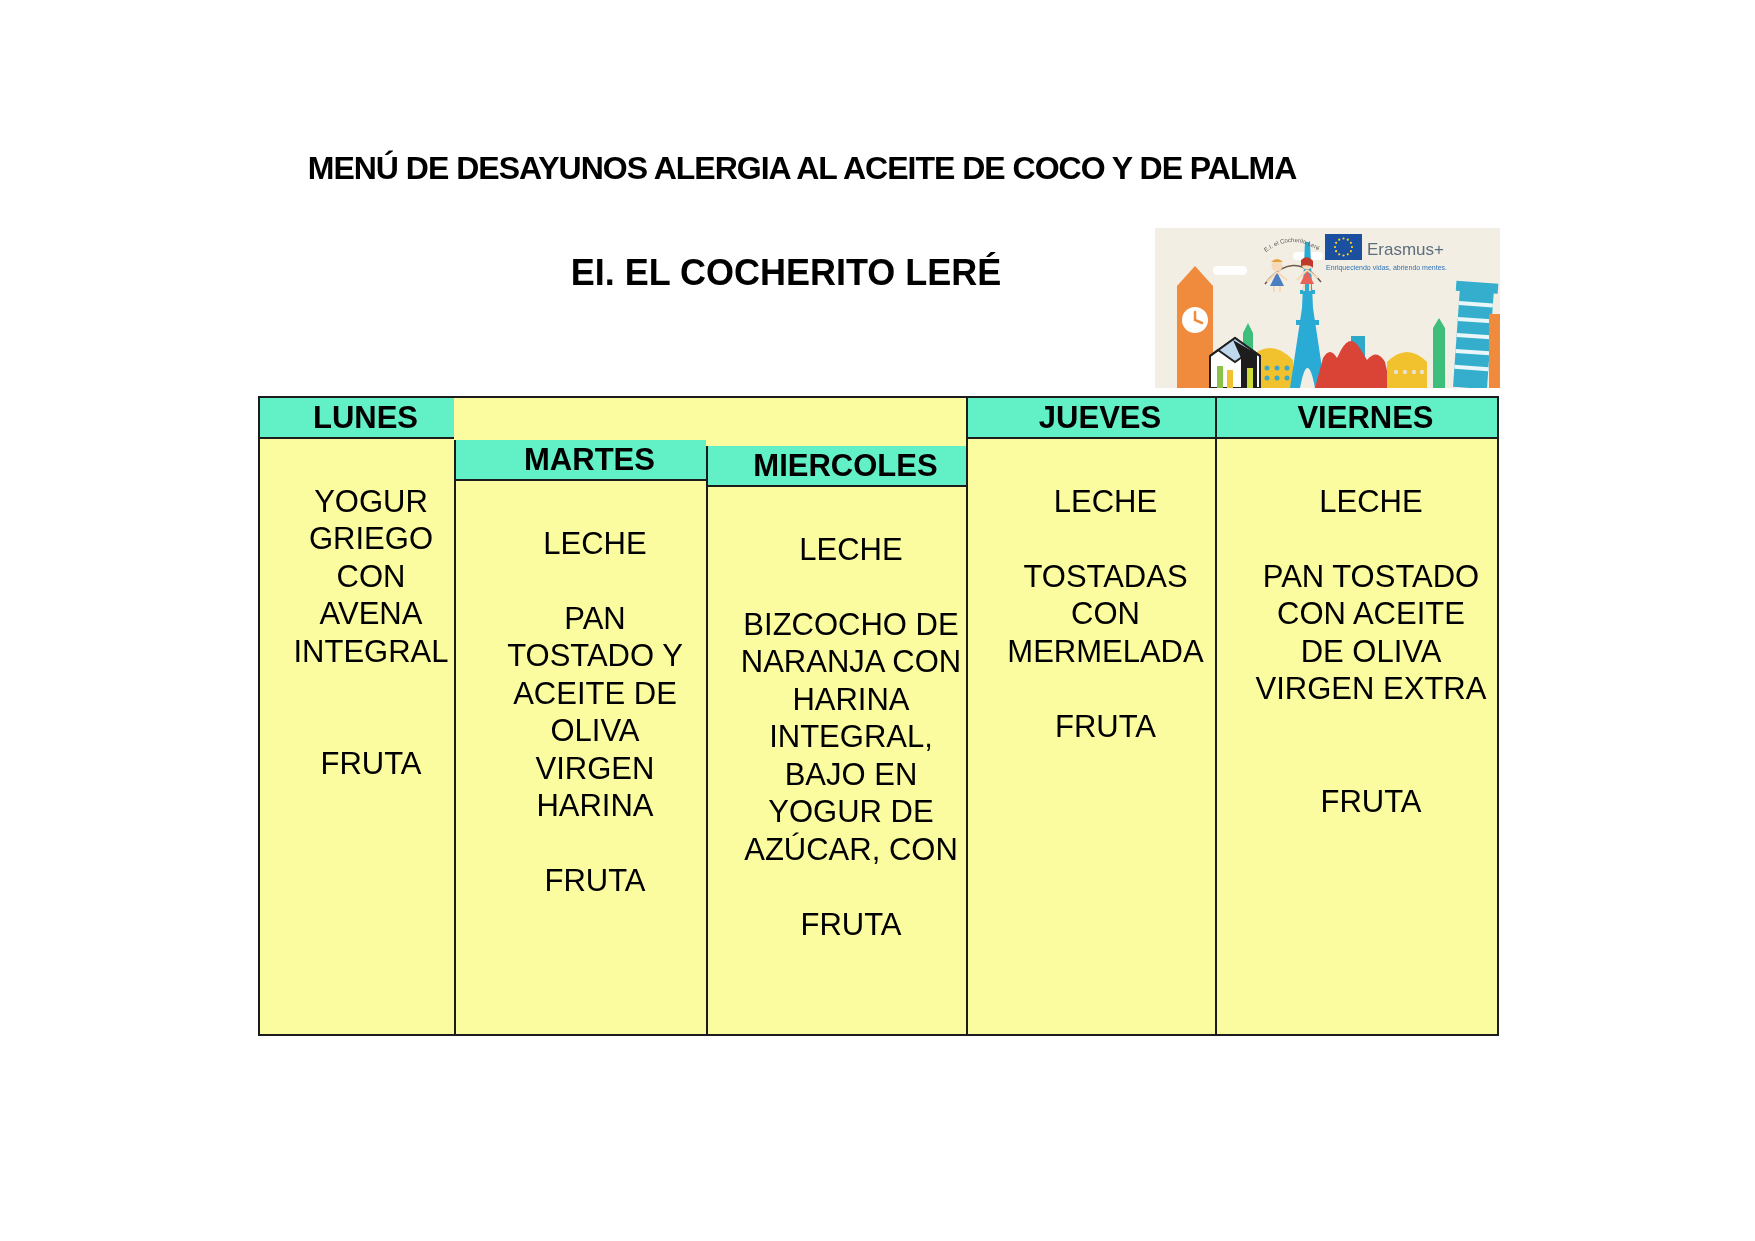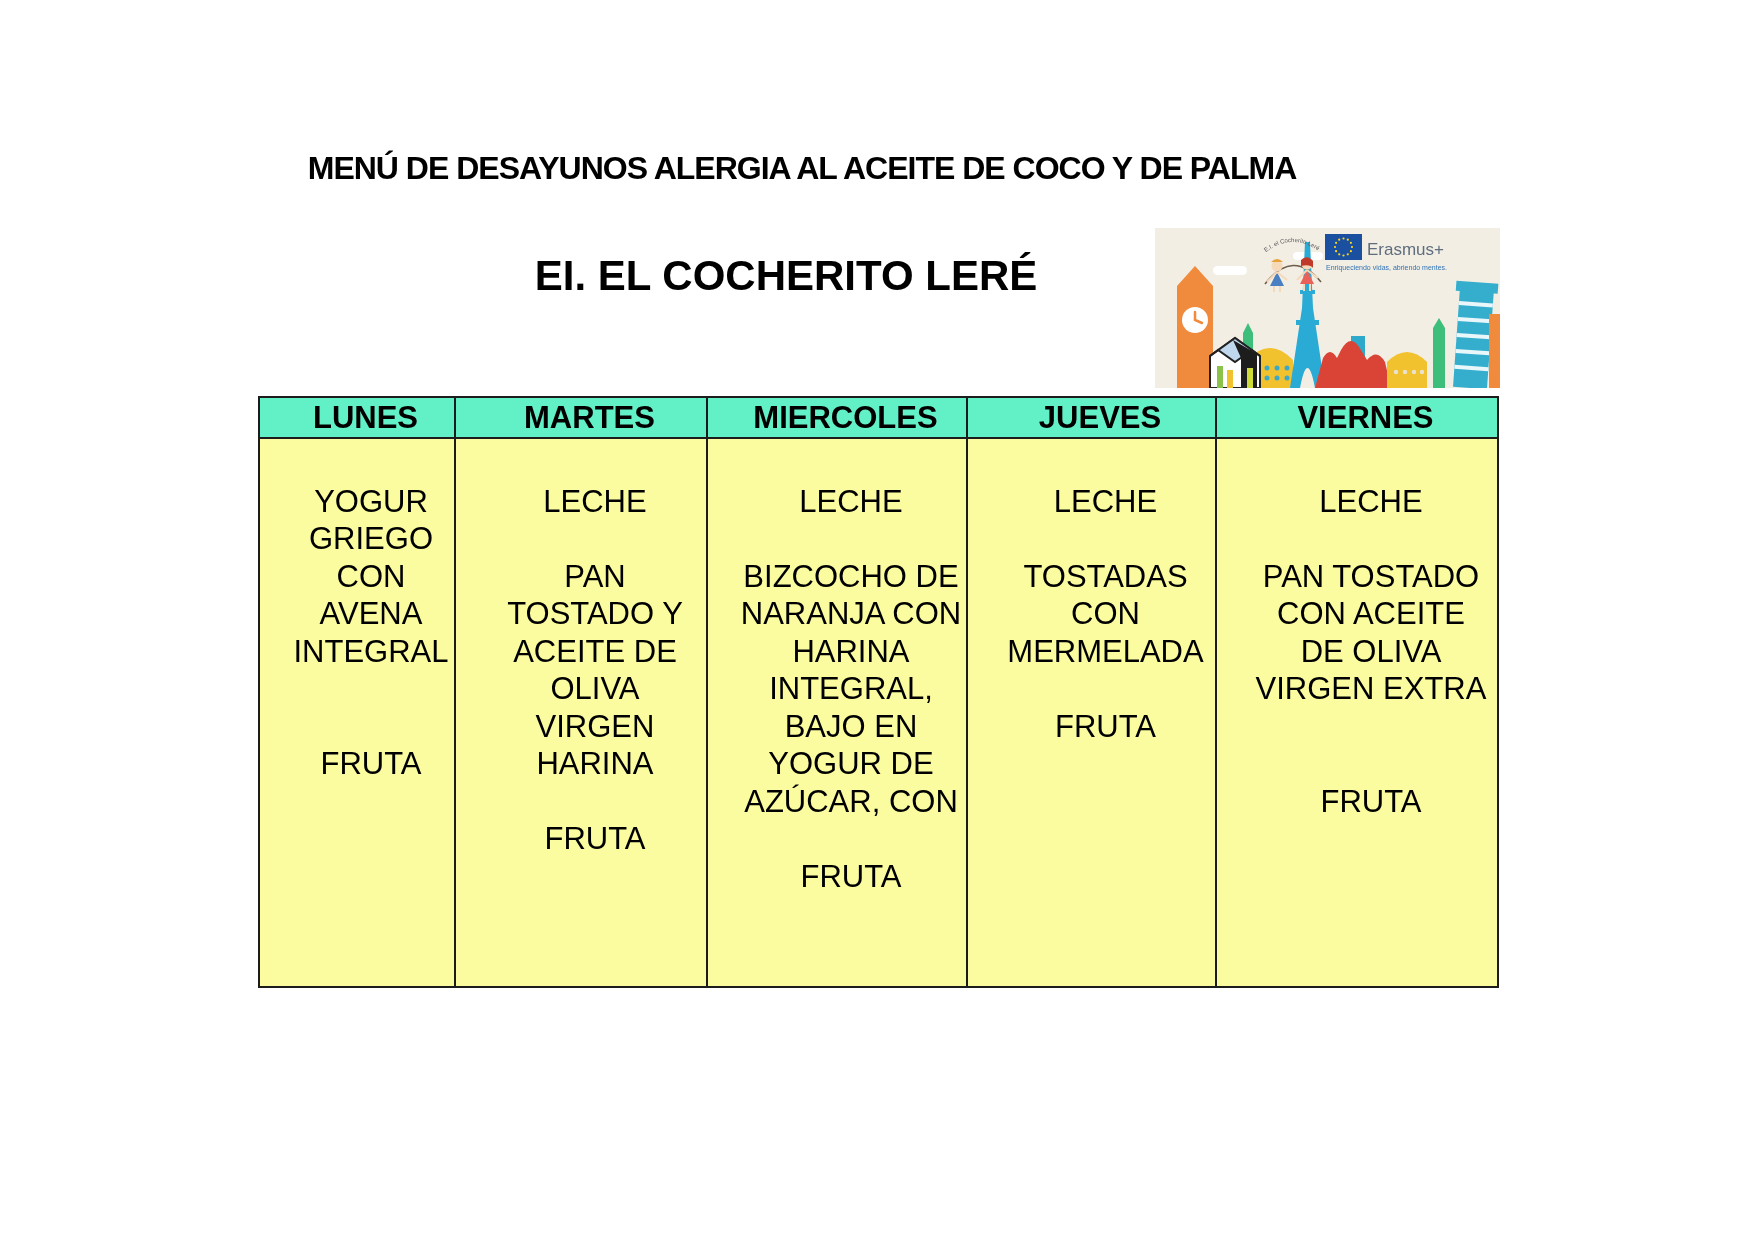--- a/index.html
+++ b/index.html
@@ -13,21 +13,21 @@
     font-family:"Liberation Sans",sans-serif;color:#000;
     overflow:hidden;
   }
   .doc-title{
     position:absolute;top:150px;left:16px;width:1572px;
     text-align:center;font-size:32px;font-weight:bold;letter-spacing:-1px;
     white-space:nowrap;
   }
   .doc-subtitle{
     position:absolute;top:252px;left:0;width:1572px;
-    text-align:center;font-size:42px;font-weight:bold;
+    text-align:center;font-size:36px;font-weight:bold;
     white-space:nowrap;
   }
   .logo-box{
     position:absolute;left:1155px;top:228px;width:345px;height:160px;
   }
   .menu-table{
     position:absolute;left:258px;top:396px;
     display:flex;flex-direction:row;
     border:2px solid var(--border);
     background:var(--cell-bg);
@@ -171,37 +171,37 @@
         <div class="line">YOGUR</div>
         <div class="line">GRIEGO</div>
         <div class="line">CON</div>
         <div class="line">AVENA</div>
         <div class="line">INTEGRAL</div>
         <div class="line">&nbsp;</div>
         <div class="line">&nbsp;</div>
         <div class="line">FRUTA</div>
       </div>
     </div>
-    <div class="col" style="width: 250px;">
+    <div class="col" style="width: 250px; margin-top: 42px;">
       <div class="day-header">MARTES</div>
       <div class="cell-body">
         <div class="line">&nbsp;</div>
         <div class="line">LECHE</div>
         <div class="line">&nbsp;</div>
         <div class="line">PAN</div>
         <div class="line">TOSTADO Y</div>
         <div class="line">ACEITE DE</div>
         <div class="line">OLIVA</div>
         <div class="line">VIRGEN</div>
         <div class="line">HARINA</div>
         <div class="line">&nbsp;</div>
         <div class="line">FRUTA</div>
       </div>
     </div>
-    <div class="col" style="width: 258px;">
+    <div class="col" style="width: 258px; margin-top: 48px;">
       <div class="day-header">MIERCOLES</div>
       <div class="cell-body">
         <div class="line">&nbsp;</div>
         <div class="line">LECHE</div>
         <div class="line">&nbsp;</div>
         <div class="line">BIZCOCHO DE</div>
         <div class="line">NARANJA CON</div>
         <div class="line">HARINA</div>
         <div class="line">INTEGRAL,</div>
         <div class="line">BAJO EN</div>

